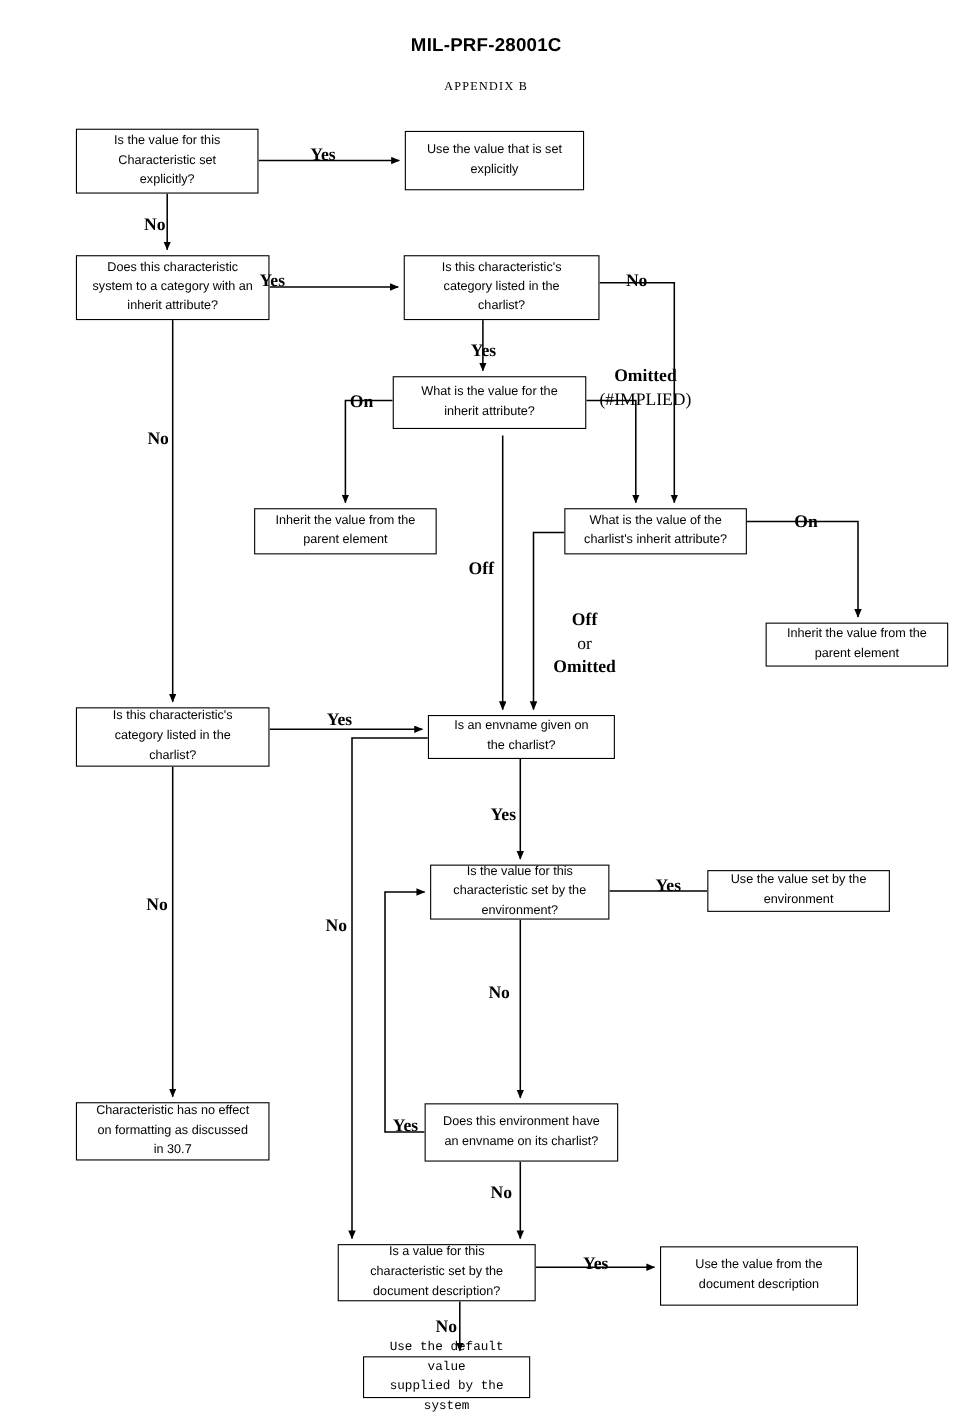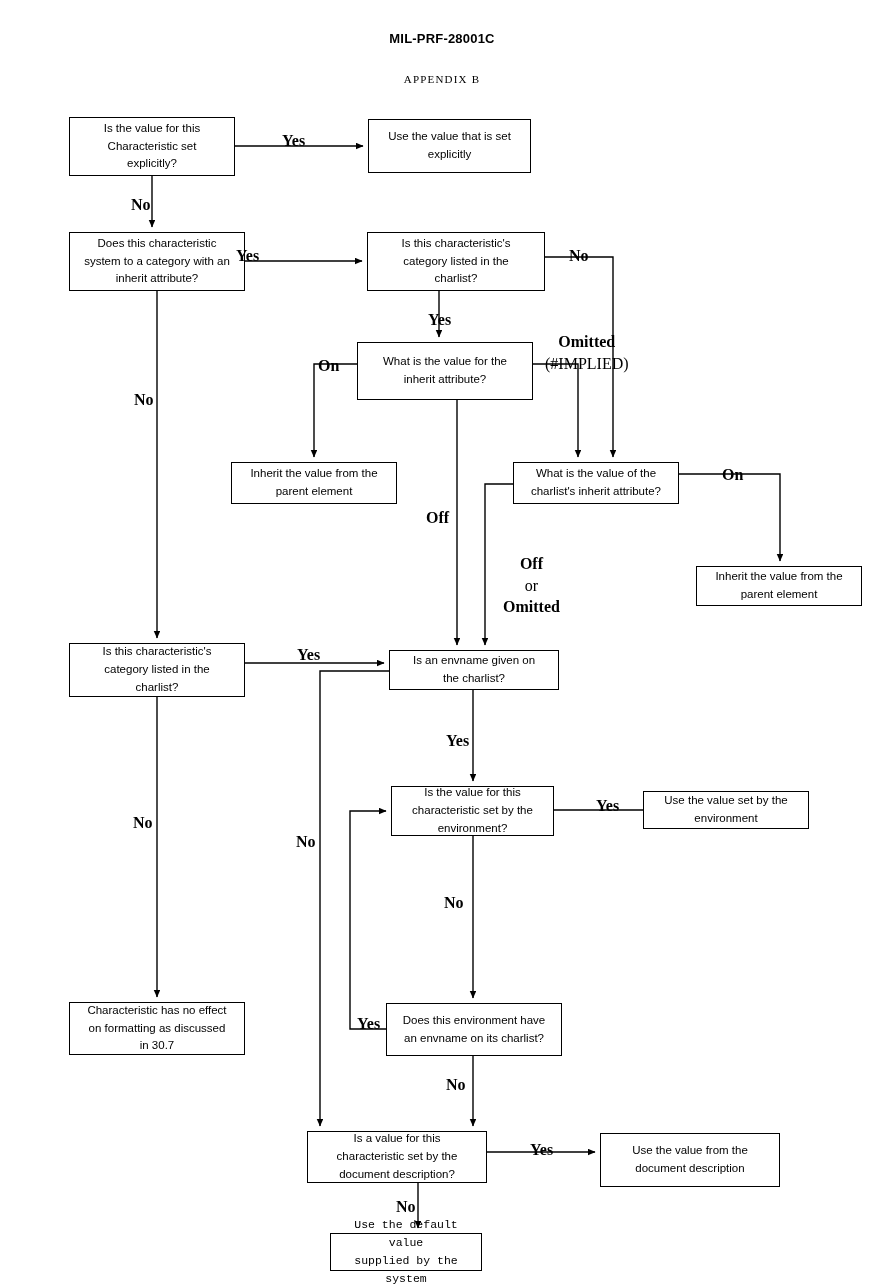--- a/index.html
+++ b/index.html
@@ -20,21 +20,21 @@
     left: 0; top: 0;
     width: 884px;
     height: 1288px;
   }
   .doc-title {
     position: absolute;
     width: 884px;
     text-align: center;
     font-family: "Liberation Sans", sans-serif;
     font-weight: bold;
-    font-size: 13px;
+    font-size: 17px;
     letter-spacing: 0.2px;
   }
   .doc-subtitle {
     position: absolute;
     width: 884px;
     text-align: center;
     font-family: "Liberation Serif", serif;
     font-weight: normal;
     font-size: 11px;
     letter-spacing: 1.2px;
@@ -122,21 +122,21 @@
 Characteristic set
 explicitly?</div>
       <div class="node" style="left: 368px; top: 119px; width: 163px; height: 54px;">Use the value that is set
 explicitly</div>
       <div class="node" style="left: 69px; top: 232px; width: 176px; height: 59px;">Does this characteristic
 system to a category with an
 inherit attribute?</div>
       <div class="node" style="left: 367px; top: 232px; width: 178px; height: 59px;">Is this characteristic's
 category listed in the
 charlist?</div>
-      <div class="node" style="left: 357px; top: 342px; width: 176px; height: 58px;">What is the value for the
+      <div class="node" style="left: 357px; top: 342px; width: 176px; height: 48px;">What is the value for the
 inherit attribute?</div>
       <div class="node" style="left: 231px; top: 462px; width: 166px; height: 42px;">Inherit the value from the
 parent element</div>
       <div class="node" style="left: 513px; top: 462px; width: 166px; height: 42px;">What is the value of the
 charlist's inherit attribute?</div>
       <div class="node" style="left: 696px; top: 566px; width: 166px; height: 40px;">Inherit the value from the
 parent element</div>
       <div class="node" style="left: 69px; top: 643px; width: 176px; height: 54px;">Is this characteristic's
 category listed in the
 charlist?</div>

